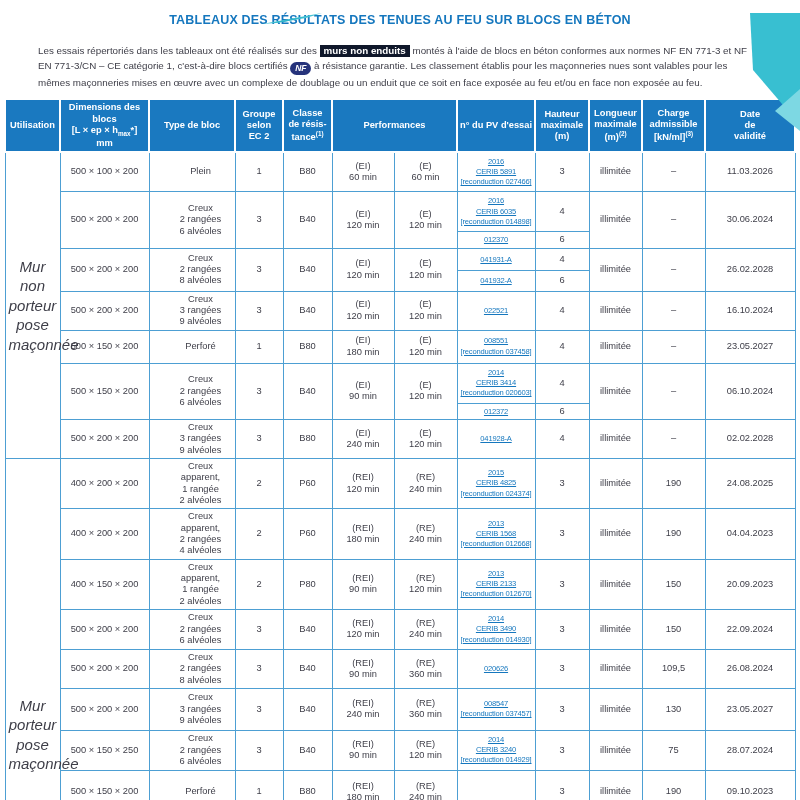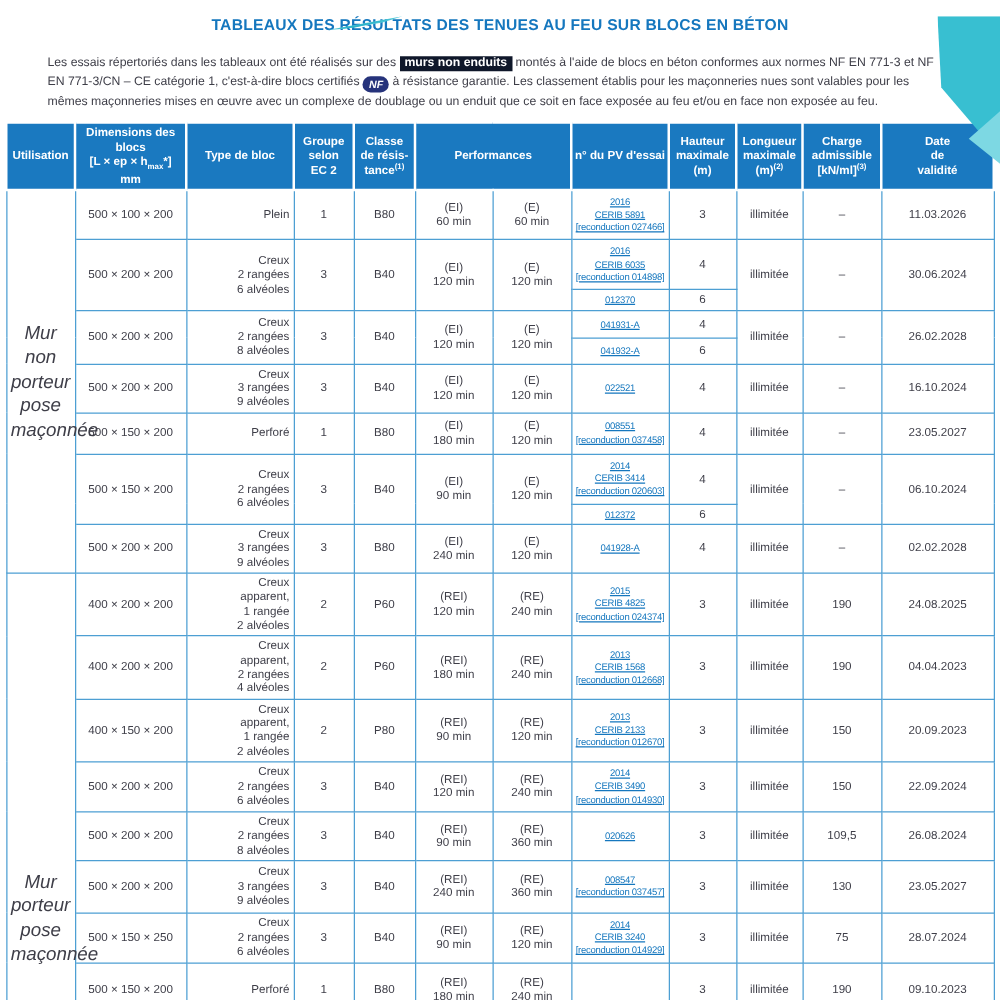--- a/index.html
+++ b/index.html
@@ -24,21 +24,21 @@
   .caption { margin: 10px 38px 0 38px; color: #3e3e48; font-size: 9.5px; font-weight: bold; }
 
   table { border-collapse: collapse; table-layout: fixed; width: 790px;
     margin: 8px 0 0 4px; }
   th { background: #1a79c0; color: #ffffff; border: 2px solid #ffffff;
     font-size: 9.3px; font-weight: bold; text-align: center; vertical-align: middle;
     padding: 2px 1px; line-height: 1.22; }
   td { border: 1px solid #4d9fd3; color: #3e3e48; font-size: 9.3px; text-align: center;
     vertical-align: middle; padding: 2px 3px; line-height: 1.22; background: #ffffff; }
   .pre { white-space: pre-line; }
-  .left { text-align: right; padding-left: 20px; }
+  .left { text-align: center; padding-left: 20px; }
   .pv a { color: #1577be; text-decoration: underline; font-size: 7.6px;
     letter-spacing: -0.2px; white-space: pre-line; display: inline-block; line-height: 1.35; }
   .group-cell { font-size: 15px; line-height: 1.3; font-style: italic; }
   .group2 { vertical-align: middle; padding-top: 200px; }
   sub { font-size: 6.3px; vertical-align: sub; }
   sup { font-size: 6.3px; vertical-align: super; }
 </style>
 </head>
 <body>
 

